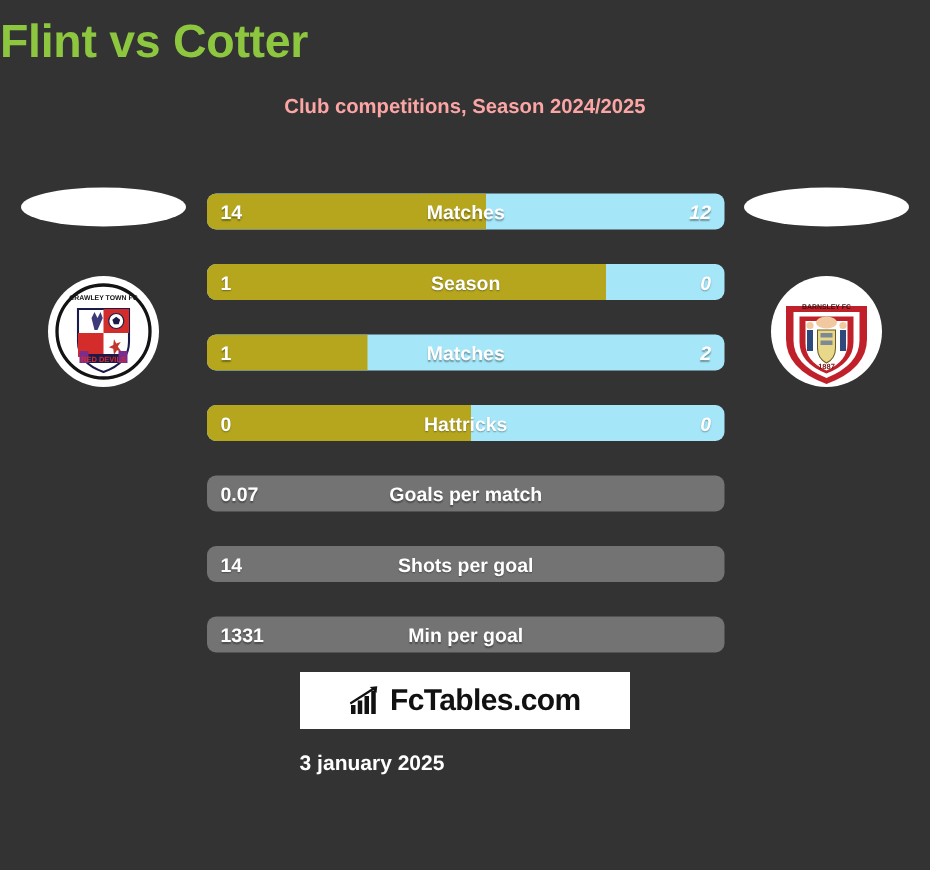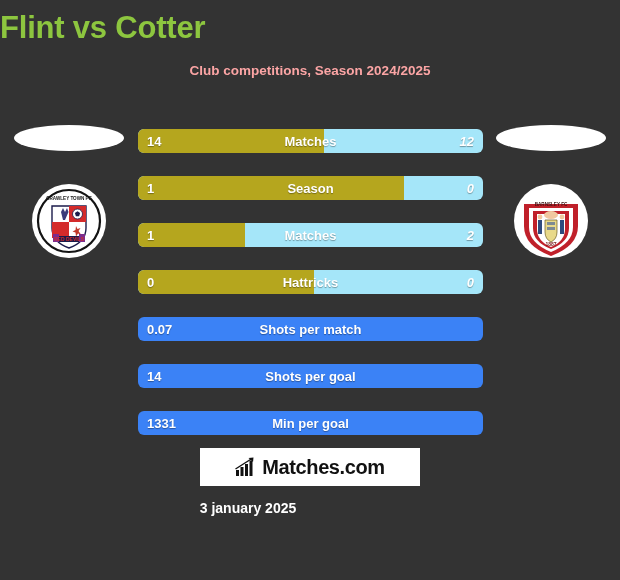--- a/index.html
+++ b/index.html
@@ -72,21 +72,21 @@
     width: 345px;
   }
   .bar-row {
     position: relative;
     height: 24px;
     margin-bottom: 23px;
     border-radius: 6px;
     overflow: hidden;
     background: #a5e6f9;
   }
-  .bar-row.solo { background: #3b82f6; }
+  .bar-row.solo { background: #737373; }
   .bar-fill {
     position: absolute;
     left: 0;
     top: 0;
     height: 100%;
     background: #b5a61e;
   }
   .bar-home, .bar-away, .bar-label {
     position: absolute;
     top: 0;
@@ -209,37 +209,37 @@
       <span class="bar-away">2</span>
     </div>
     <div class="bar-row">
       <div class="bar-fill" style="width: 51%;"></div>
       <span class="bar-home">0</span>
       <span class="bar-label">Hattricks</span>
       <span class="bar-away">0</span>
     </div>
     <div class="bar-row solo">
       <span class="bar-home">0.07</span>
-      <span class="bar-label">Shots per match</span>
+      <span class="bar-label">Goals per match</span>
     </div>
     <div class="bar-row solo">
       <span class="bar-home">14</span>
       <span class="bar-label">Shots per goal</span>
     </div>
     <div class="bar-row solo">
       <span class="bar-home">1331</span>
       <span class="bar-label">Min per goal</span>
     </div>
   </div>
 
 <div class="brand">
   <svg class="brand-icon" viewBox="0 0 22 20">
     <rect x="1" y="13" width="3" height="6" fill="#111"></rect>
     <rect x="5.5" y="10" width="3" height="9" fill="#111"></rect>
     <rect x="10" y="7" width="3" height="12" fill="#111"></rect>
     <rect x="14.5" y="3.5" width="3" height="15.5" fill="#111"></rect>
     <path d="M0.5 12 L17 1.5" stroke="#111" stroke-width="1.4" fill="none"></path>
     <path d="M13.5 1 L18.5 0.5 L18 5 z" fill="#111"></path>
   </svg>
-  <span class="brand-text">Matches.com</span>
+  <span class="brand-text">FcTables.com</span>
 </div>
 
 <div class="date">3 january 2025</div>
 
 </body></html>

